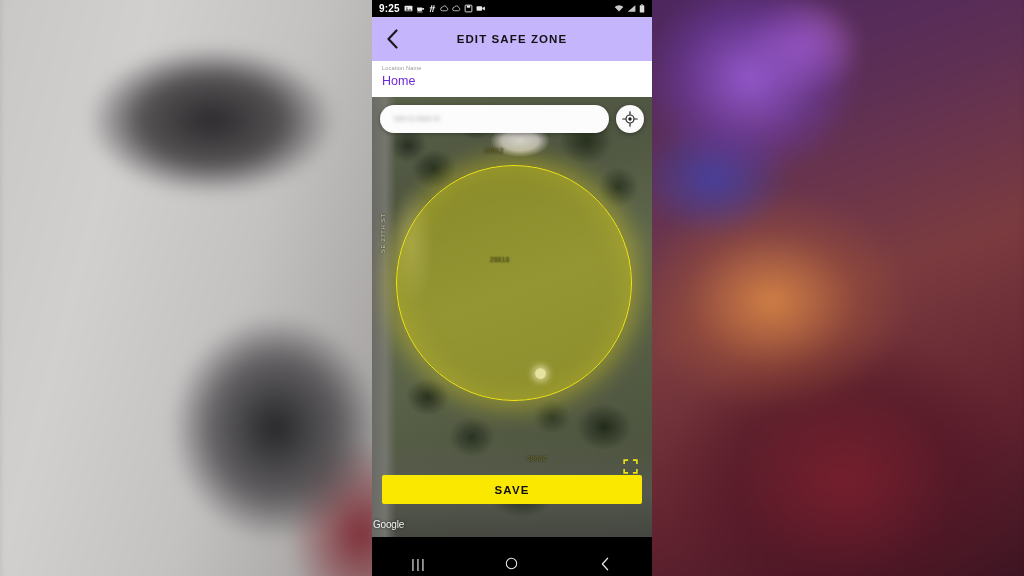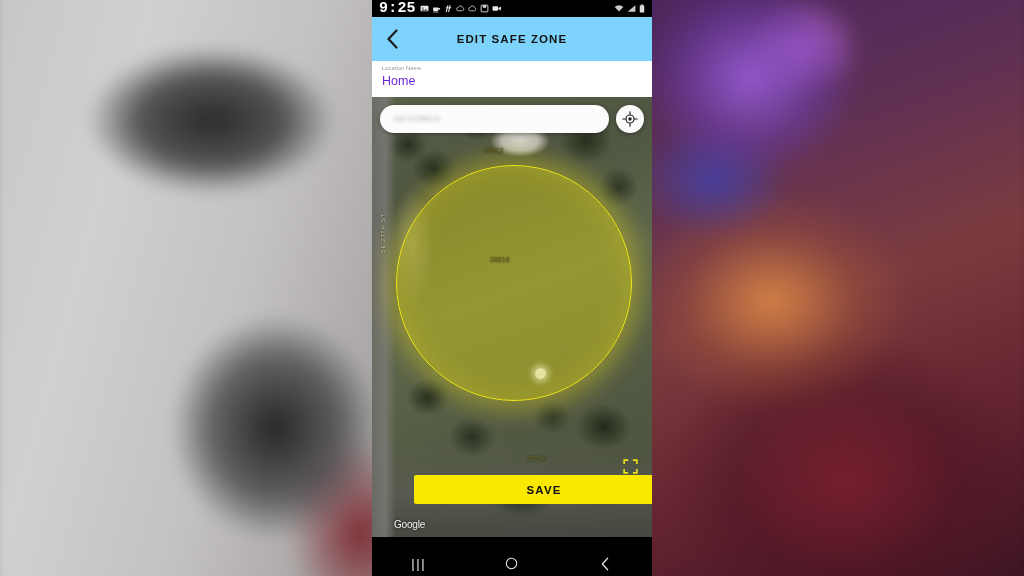--- a/index.html
+++ b/index.html
@@ -39,28 +39,28 @@
   #phone {
     position:absolute; left:372px; top:0; width:280px; height:576px;
     background:#000; overflow:hidden;
   }
 
   
   #statusbar {
     position:relative; height:17px; background:#000; color:#fff;
     display:flex; align-items:center; padding:0 7px;
   }
-  .sb-time { font-size:15px; font-weight:bold; letter-spacing:.2px;font-family:Liberation Mono, monospace; }
+  .sb-time { font-size:10px; font-weight:bold; letter-spacing:.2px; }
   .sb-icons-left { display:flex; align-items:center; gap:3px; margin-left:4px; }
   .sb-icons-right { margin-left:auto; display:flex; align-items:center; gap:3px; }
   .sb-ic { display:block; }
 
   
   #appbar {
-    position:relative; height:44px; background:#7dd3fc;
+    position:relative; height:44px; background:#c4b5fd;
     display:flex; align-items:center; justify-content:center;
   }
   #back-btn {
     position:absolute; left:9px; top:50%; transform:translateY(-50%);
     width:22px; height:22px; display:flex; align-items:center; justify-content:center;
     cursor:pointer;
   }
   #appbar-title {
     font-size:11.5px; font-weight:bold; letter-spacing:1.1px; color:#131313;
   }
@@ -160,26 +160,26 @@
     position:absolute; right:14px; bottom:63px; z-index:6;
     width:15px; height:15px; cursor:pointer;
   }
 
   
   #save-btn {
     position:absolute; left:10px; bottom:33px; width:260px; height:29px; z-index:7;
     background:#fbe800; border:none; border-radius:2px;
     color:#0f0f0f; font-size:11.5px; font-weight:bold; letter-spacing:1.1px;
     font-family:"Liberation Sans", sans-serif; cursor:pointer;
-    display:flex; align-items:center; justify-content:center;margin-left:32px;
+    display:flex; align-items:center; justify-content:center;
   }
 
   
   #gwm {
-    position:absolute; left:22px; bottom:7px; z-index:6;
+    position:absolute; left:1px; bottom:7px; z-index:6;
     font-size:10px; color:#f2f2f2; font-family:"Liberation Sans", sans-serif;
     text-shadow:0 0 3px rgba(0,0,0,.8); letter-spacing:-.2px;
   }
 
   
   #navbar {
     position:absolute; left:0; bottom:0; width:280px; height:25px;
     background:#000; display:flex; align-items:center; justify-content:space-around;
     z-index:8;
   }

